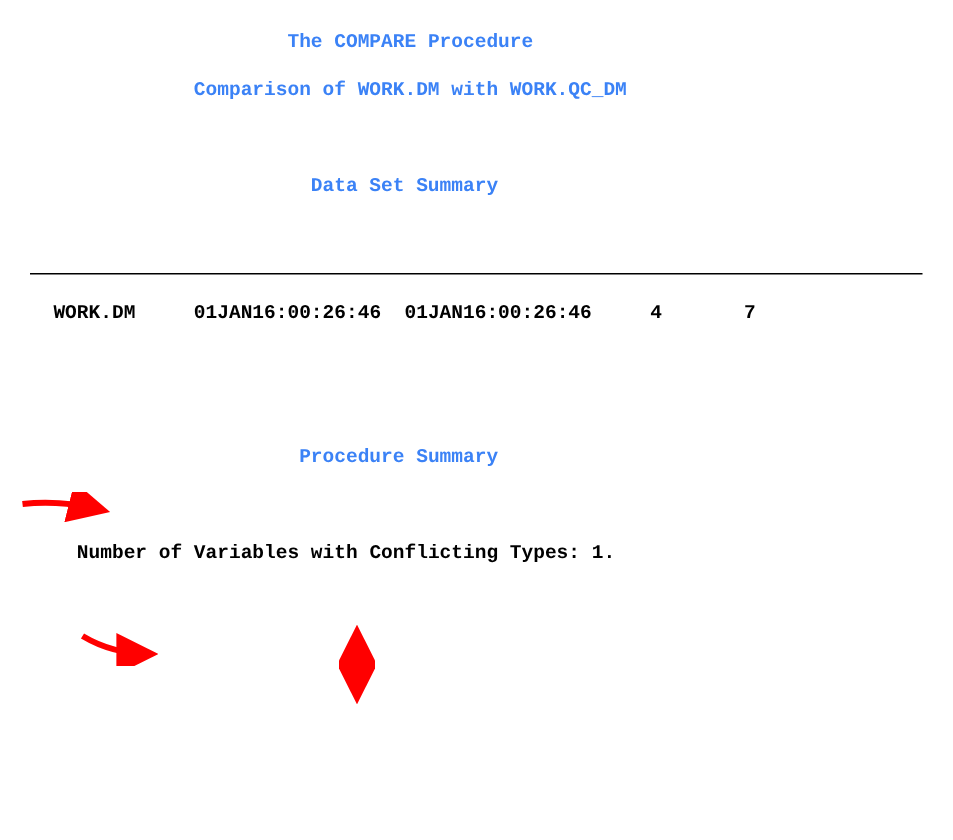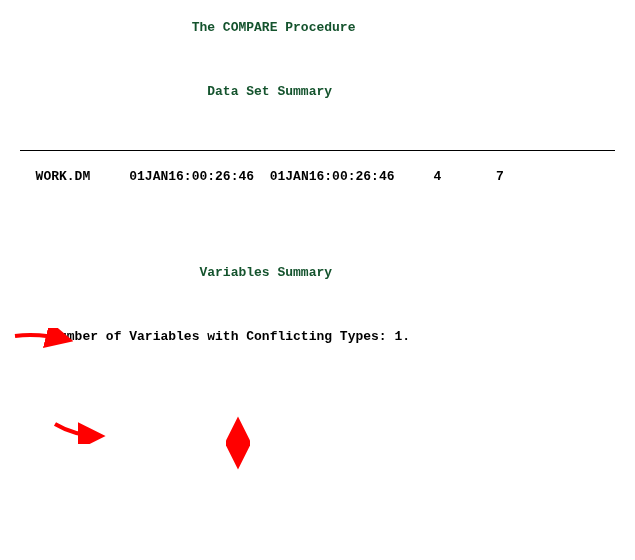--- a/index.html
+++ b/index.html
@@ -13,44 +13,45 @@
   }
   .page {
     font-family: "Courier New", Courier, monospace;
     font-size: 13px;
     line-height: 16px;
     font-weight: bold;
     white-space: pre;
     color: #000;
     padding: 4px 20px 0 20px;
   }
-  .blue { color: #14532d; }
+  .blue { color: #3b82f6; }
   .hr {
     border: none;
     border-top: 1.2px solid #000;
     margin: 2px 0 2px 0;
   }
   .arrow {
     position: absolute;
     pointer-events: none;
   }
 </style>
 </head>
 <body>
 
 <div class="page">
 <div class="blue">                      <span>The COMPARE Procedure</span></div>
+<div class="blue">              <span>Comparison of WORK.DM with WORK.QC_DM</span></div>
 <div> </div>
 <div class="blue">                        <span>Data Set Summary</span></div>
 <div> </div>
 <hr class="hr">
 <div>  <span>WORK.DM</span>     <span>01JAN16:00:26:46</span>  <span>01JAN16:00:26:46</span>     <span>4</span>       <span>7</span></div>
 <div> </div>
 <div> </div>
-<div class="blue">                       <span>Variables Summary</span></div>
+<div class="blue">                       <span>Procedure Summary</span></div>
 <div> </div>
 <div>    <span>Number of Variables with Conflicting Types: 1.</span></div>
 
 
 
 
 
 
 
 

